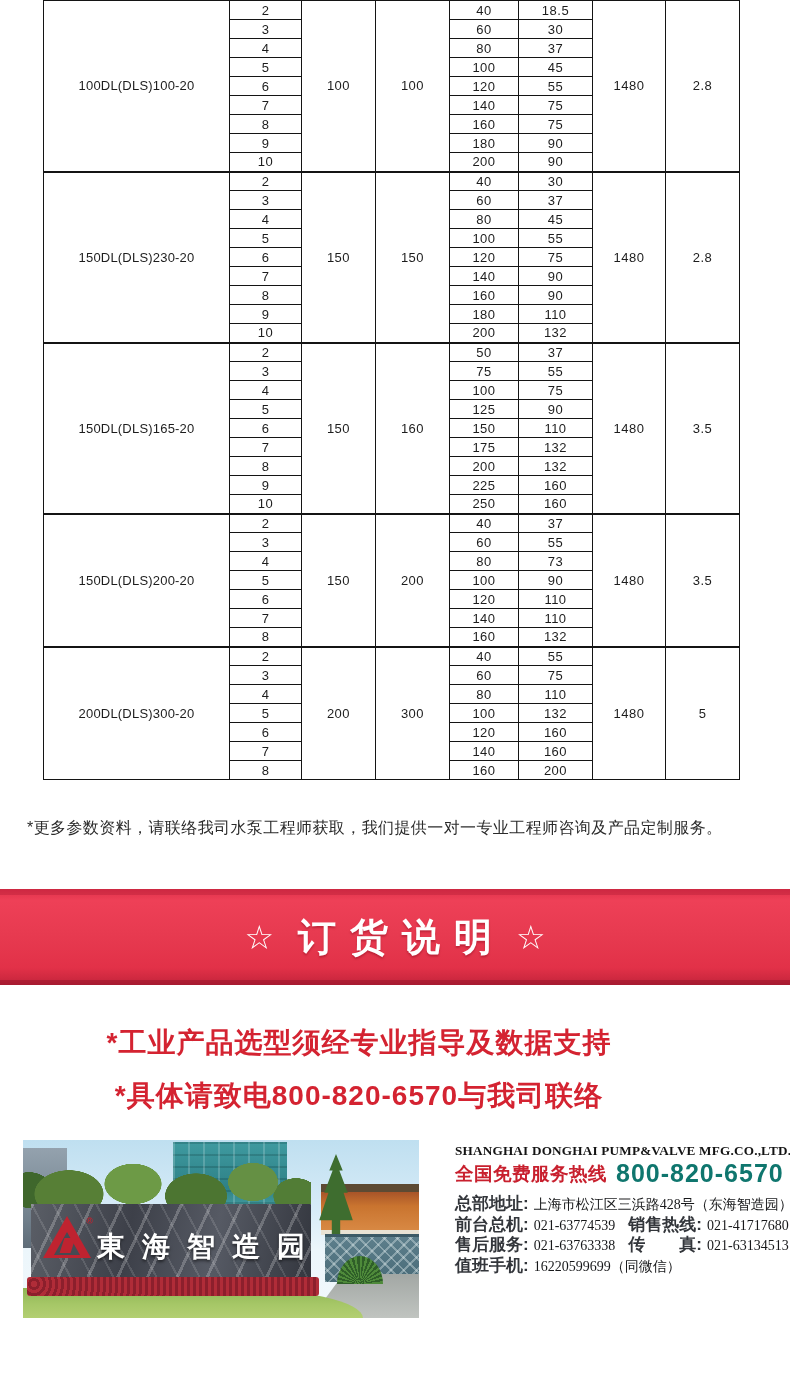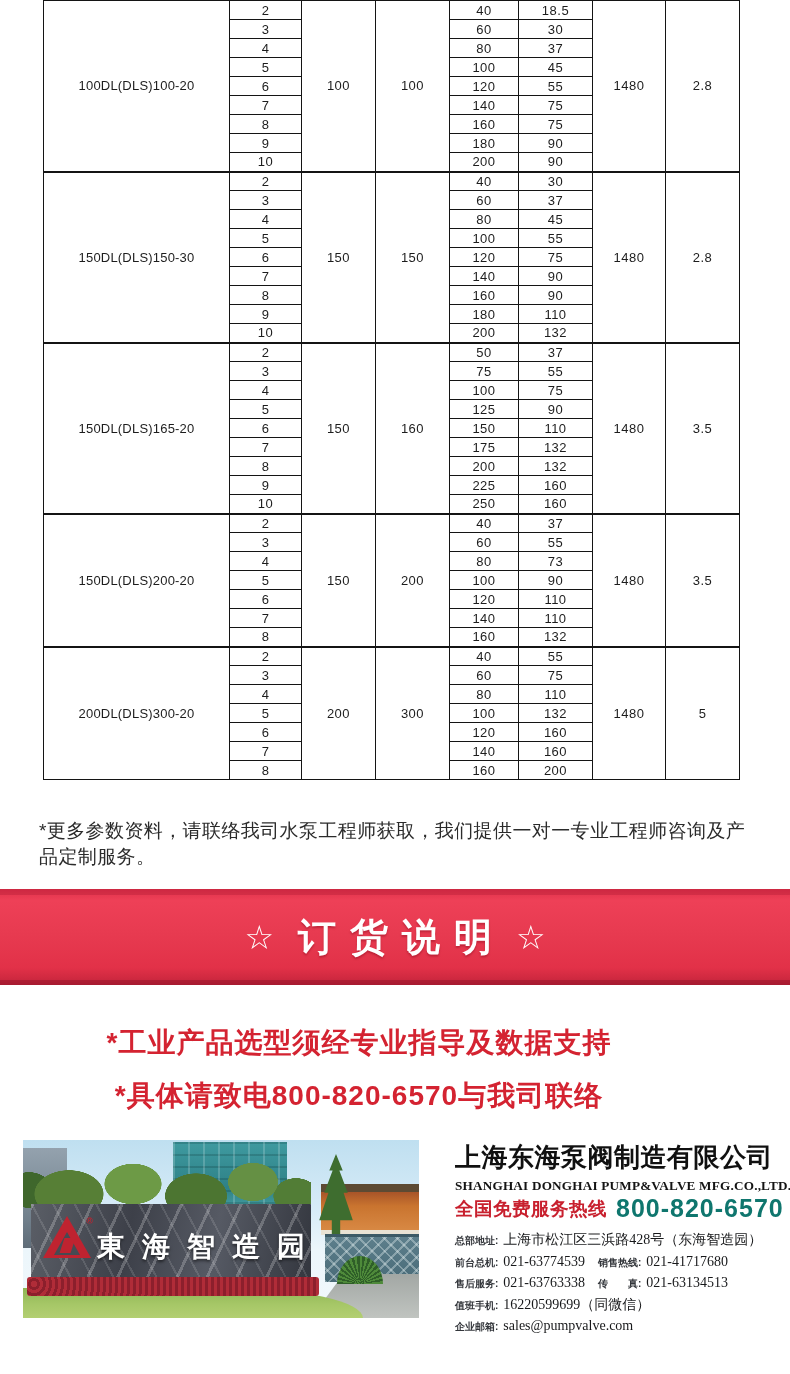--- a/index.html
+++ b/index.html
@@ -18,22 +18,22 @@
     border:1px solid #141414; text-align:center; vertical-align:middle;
     font-size:13px; color:#1d1d1d; height:19px; line-height:17px;
     padding:0; letter-spacing:0.5px; font-family:"Liberation Sans","DejaVu Sans",sans-serif;
   }
   table.spec tr.sec-start td { border-top:2px solid #141414; }
   table.spec tr:first-child td { border-top:1px solid #141414; }
   table.spec td.model-cell { letter-spacing:0.2px; }
 
   
   .note {
-    position:absolute; left:39px; top:818px; width:710px;
-    font-size:19px; color:#2b2b2b; letter-spacing:0.4px;
+    position:absolute; left:27px; top:818px; width:710px;
+    font-size:16px; color:#2b2b2b; letter-spacing:0.4px;
   }
 
   
   .banner {
     position:absolute; left:0; top:889px; width:790px; height:96px;
     background:linear-gradient(180deg,#e0314a 0%,#ee4057 12%,#e73a50 48%,#e23148 82%,#cf2940 93%,#c0243a 100%);
     display:flex; align-items:center; justify-content:center;
   }
   .banner .shade-top { position:absolute; left:0; top:0; width:100%; height:6px; background:rgba(120,0,25,0.18); }
   .banner .shade-bottom { position:absolute; left:0; bottom:0; width:100%; height:5px; background:rgba(90,0,20,0.25); }
@@ -116,21 +116,21 @@
   .co-name-cn { font-size:26px; font-weight:bold; color:#101010; letter-spacing:0.5px; white-space:nowrap; }
   .co-name-en { margin-top:3px; font-family:"Liberation Serif","DejaVu Serif",serif; font-weight:bold;
     font-size:13.2px; color:#141414; letter-spacing:0.2px; white-space:nowrap;text-align:right; }
   .co-hotline { display:flex; align-items:center; white-space:nowrap; }
   .co-hotline .hl-label { font-size:18.5px; font-weight:bold; color:#c8202e; letter-spacing:0.5px; }
   .co-hotline .hl-number { margin-left:9px; font-family:Liberation Sans, sans-serif;
     font-weight:bold; font-size:25px; color:#0f766e; letter-spacing:1px; }
   .co-contacts { margin-top:6px; }
   .co-row { line-height:19.5px; white-space:nowrap; }
   .co-row .pair + .pair { margin-left:13px; }
-  .co-row .lbl { font-size:10px; font-weight:bold; color:#33363b; }
+  .co-row .lbl { font-size:17px; font-weight:bold; color:#33363b; }
   .co-row .val { margin-left:5px; font-family:"Liberation Serif","DejaVu Serif",serif;
     font-weight:normal; font-size:14px; color:#17181a; }
 </style>
 </head>
 <body>
 
 <div class="page">
 
   <table class="spec">
     <colgroup>
@@ -188,21 +188,21 @@
           <td>9</td>
           <td>180</td>
           <td>90</td>
         </tr>
         <tr>
           <td>10</td>
           <td>200</td>
           <td>90</td>
         </tr>
         <tr class="sec-start">
-          <td rowspan="9" class="model-cell">150DL(DLS)150-30</td>
+          <td rowspan="9" class="model-cell">150DL(DLS)230-20</td>
           <td>2</td>
           <td rowspan="9">150</td>
           <td rowspan="9">150</td>
           <td>40</td>
           <td>30</td>
           <td rowspan="9">1480</td>
           <td rowspan="9">2.8</td>
         </tr>
         <tr>
           <td>3</td>
@@ -412,28 +412,26 @@
       </div>
       <div class="ph-sign-text">東海智造园</div>
     </div>
     <div class="ph-drive"></div>
     <div class="ph-lawn"></div>
     <div class="ph-hedge"></div>
     <div class="ph-cycad"></div>
   </div>
 
   <div class="company">
-    <div class="co-name-cn">上海东海泵阀制造有限公司</div>
     <div class="co-name-en">SHANGHAI DONGHAI PUMP&amp;VALVE MFG.CO.,LTD.</div>
     <div class="co-hotline">
       <span class="hl-label">全国免费服务热线</span>
       <span class="hl-number">800-820-6570</span>
     </div>
     <div class="co-contacts">
         <div class="co-row"><span class="pair"><span class="lbl">总部地址:</span><span class="val">上海市松江区三浜路428号（东海智造园）</span></span></div>
         <div class="co-row"><span class="pair"><span class="lbl">前台总机:</span><span class="val">021-63774539</span></span><span class="pair"><span class="lbl">销售热线:</span><span class="val">021-41717680</span></span></div>
         <div class="co-row"><span class="pair"><span class="lbl">售后服务:</span><span class="val">021-63763338</span></span><span class="pair"><span class="lbl">传　　真:</span><span class="val">021-63134513</span></span></div>
         <div class="co-row"><span class="pair"><span class="lbl">值班手机:</span><span class="val">16220599699（同微信）</span></span></div>
-        <div class="co-row"><span class="pair"><span class="lbl">企业邮箱:</span><span class="val">sales@pumpvalve.com</span></span></div>
       </div>
   </div>
 
 </div>
 
 </body></html>

